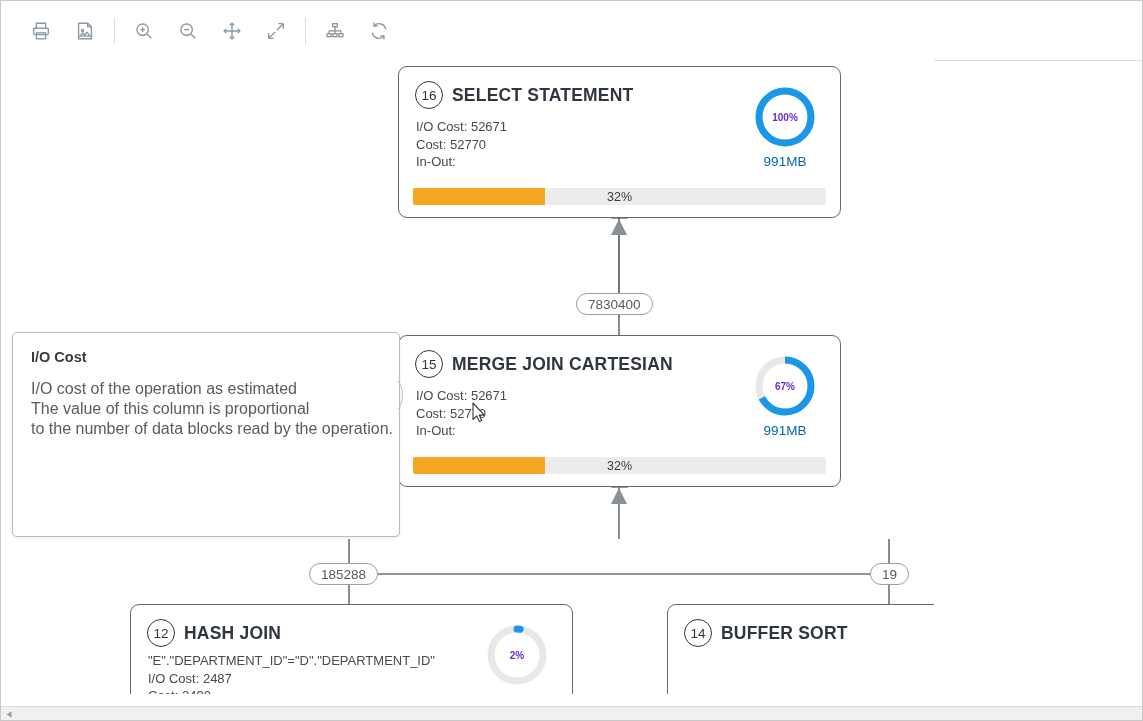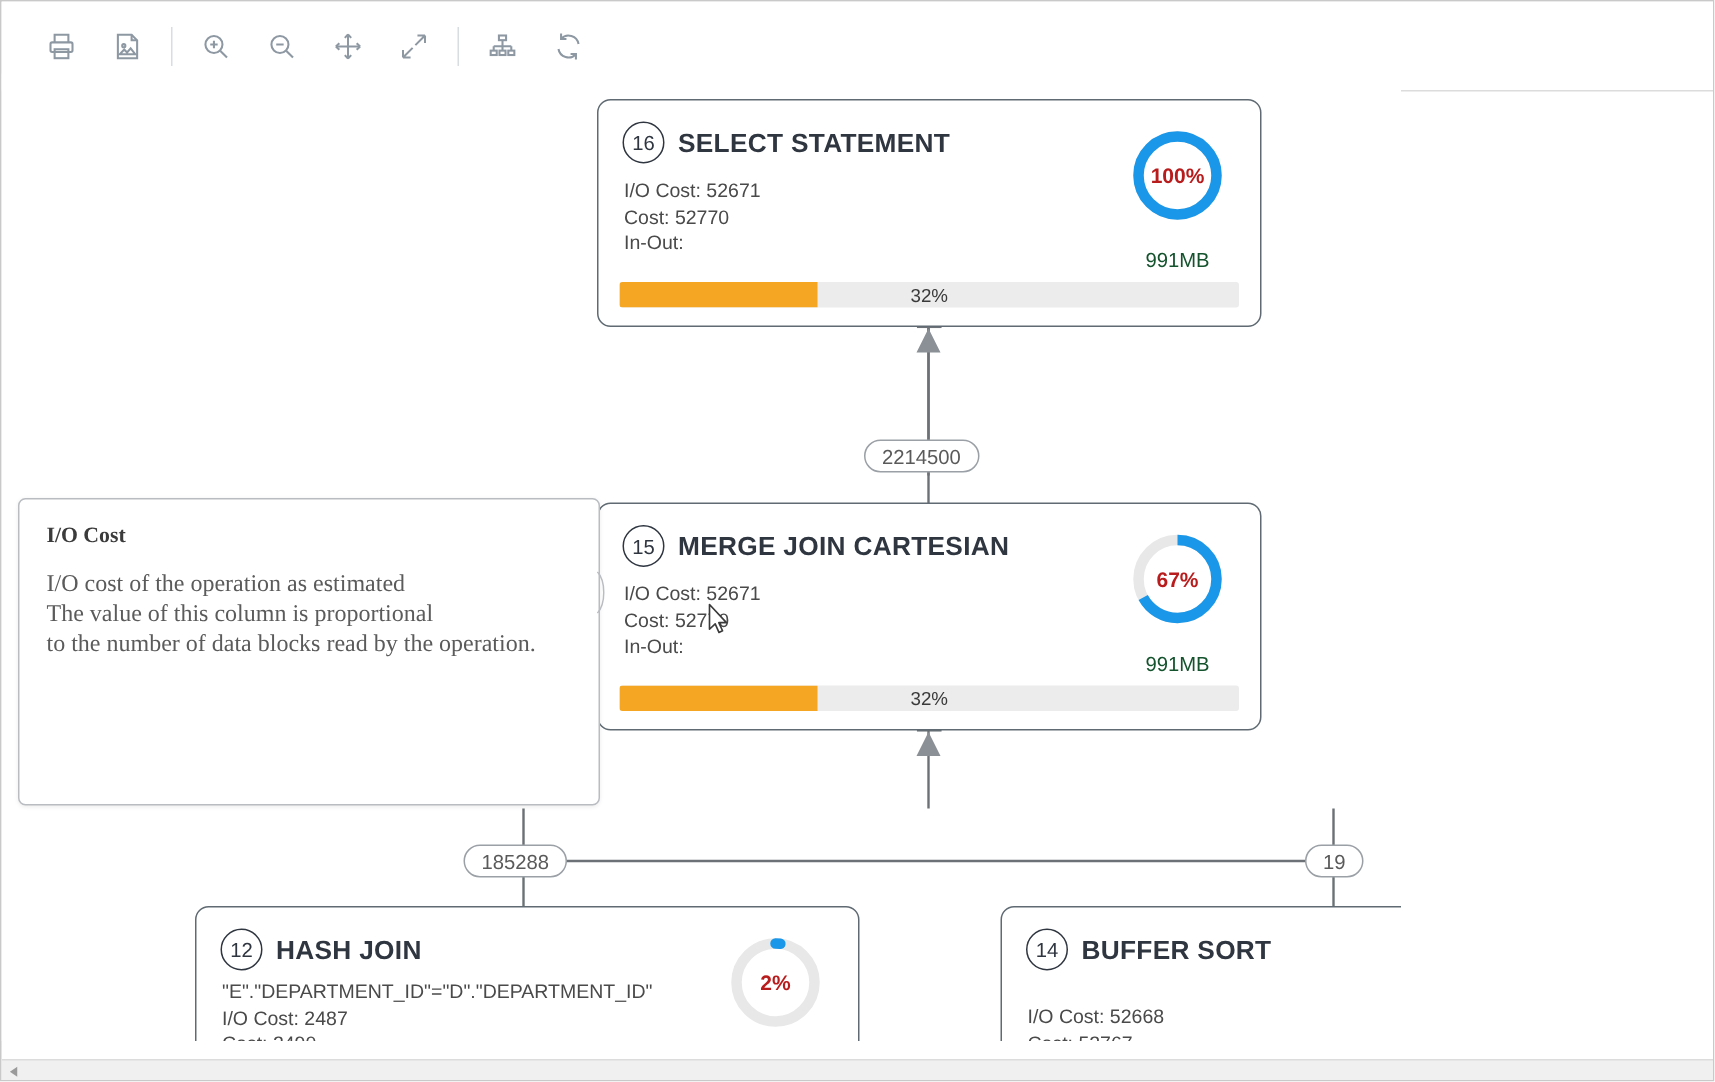--- a/index.html
+++ b/index.html
@@ -122,28 +122,28 @@
     margin: 0 auto;
   }
   .donut svg { display: block; transform: rotate(-90deg); }
   .donut-label {
     position: absolute;
     left: 0; top: 0;
     width: 64px; height: 64px;
     display: flex;
     align-items: center;
     justify-content: center;
-    font-size: 14px;
+    font-size: 10px;
     font-weight: bold;
-    color: #b91c1c;
+    color: #6d28d9;
   }
   .donut-sub {
-    margin-top: 17px;
+    margin-top: 5px;
     font-size: 13.5px;
-    color: #14532d;
+    color: #0369a1;
     text-align: center;
   }
 
   
   .pbar {
     position: absolute;
     left: 0;
     right: 0;
     height: 17px;
     margin: 0 14px;
@@ -366,21 +366,21 @@
           <div class="donut-label">100%</div>
         </div>
         <div class="donut-sub">991MB</div>
       </div>
       <div class="pbar" style="bottom:12px;">
         <div class="pbar-fill" style="width:32%"></div>
         <div class="pbar-text">32%</div>
       </div>
     </div>
 
-    <div class="edge-pill" style="left:575px; top:244px;">2214500</div>
+    <div class="edge-pill" style="left:575px; top:244px;">7830400</div>
 
     <div class="node" style="left:397px; top:286px; width:443px; height:152px;">
       <div class="node-head">
         <div class="node-num">15</div>
         <div class="node-title">MERGE JOIN CARTESIAN</div>
       </div>
       <div class="node-body">
         <div class="line">I/O Cost: 52671</div>
         <div class="line">Cost: 52770</div>
         <div class="line">In-Out:</div>
@@ -424,37 +424,33 @@
         </div>
         <div class="donut-sub">26MB</div>
       </div>
     </div>
 
     <div class="node" style="left:666px; top:555px; width:443px; height:152px;">
       <div class="node-head">
         <div class="node-num">14</div>
         <div class="node-title">BUFFER SORT</div>
       </div>
-      <div class="node-body" style="padding-top:22px;">
-        <div class="line">I/O Cost: 52668</div>
-        <div class="line">Cost: 52767</div>
-      </div>
       <div class="donut-wrap">
         <div class="donut">
           <svg width="64" height="64" viewBox="0 0 64 64">
             <circle cx="32" cy="32" r="26" fill="none" stroke="#e8e8e8" stroke-width="7"></circle>
             <circle class="donut-arc" cx="32" cy="32" r="26" fill="none" stroke="#1a97e8" stroke-width="7" stroke-linecap="butt" stroke-dasharray="52.27610175573416 111.0867162309351" stroke-dashoffset="0"></circle>
           </svg>
           <div class="donut-label">32%</div>
         </div>
         <div class="donut-sub">550B</div>
       </div>
     </div>
 
-    <div id="tooltip" style="left:11px; top:283px; width:388px; height:205px;font-family:Liberation Serif, serif;">
+    <div id="tooltip" style="left:11px; top:283px; width:388px; height:205px;">
       <div class="tt-title">I/O Cost</div>
       <div class="tt-line">I/O cost of the operation as estimated</div>
       <div class="tt-line">The value of this column is proportional</div>
       <div class="tt-line">to the number of data blocks read by the operation.</div>
       <div class="tt-notch">
         <svg width="9" height="28" viewBox="0 0 9 28">
           <path d="M0 0 C6 6 6 22 0 28" fill="none" stroke="#b9bdc2" stroke-width="1"></path>
         </svg>
       </div>
     </div>

